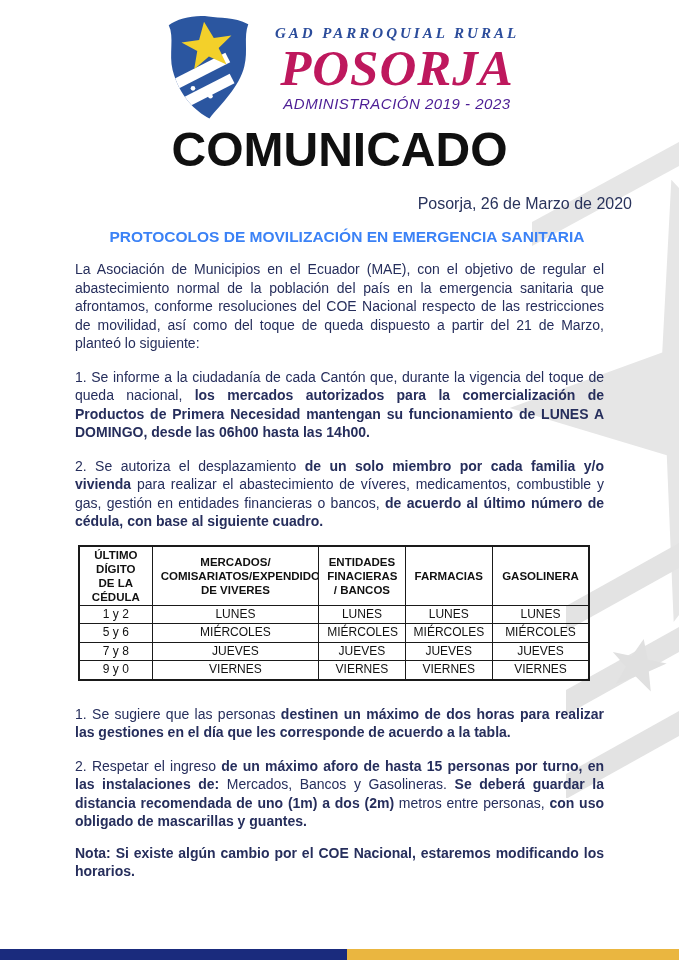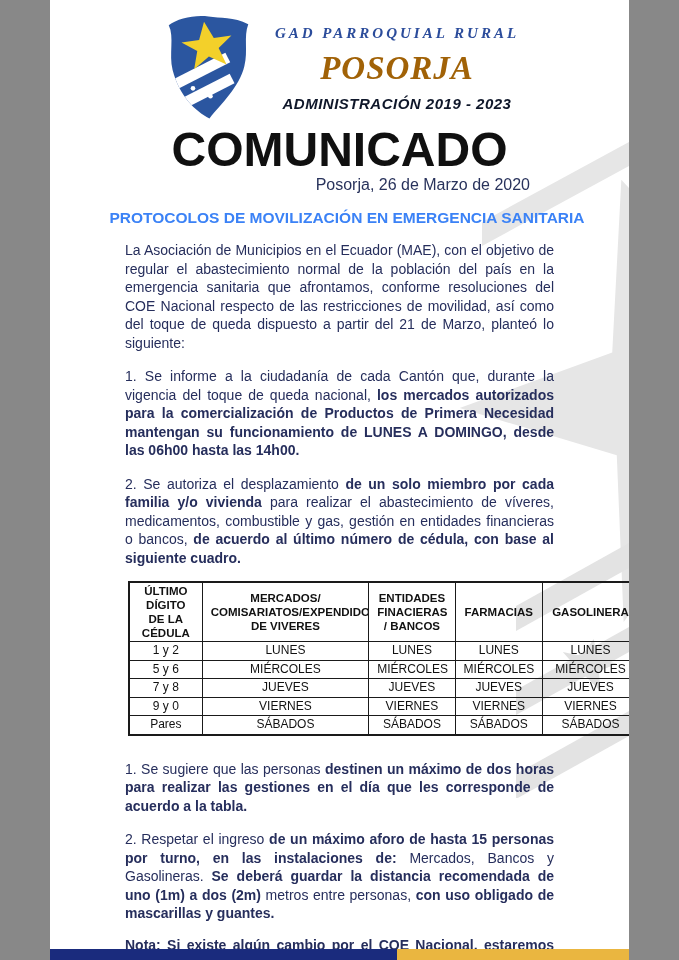--- a/index.html
+++ b/index.html
@@ -1,18 +1,18 @@
 <!DOCTYPE html>
 <html><head>
 <meta charset="utf-8">
 <style>
   html,body{margin:0;padding:0;background:#888;}
   .page{
     position:relative;
-    width:579px;height:960px;
+    width:679px;height:960px;
     margin:0 auto;
     background:#ffffff;
     overflow:hidden;
     font-family:"Liberation Sans", sans-serif;
     color:#262e5c;
   }
   
   .watermark{
     position:absolute;
     right:0; top:138px;
@@ -31,42 +31,42 @@
   .logo-text{display:flex;flex-direction:column;align-items:center;}
   .logo-org{
     font-family:"Liberation Serif", serif;
     font-style:italic;font-weight:bold;
     font-size:15px;letter-spacing:3px;
     color:#2b4c9b;
   }
   .logo-name{
     font-family:"Liberation Serif", serif;
     font-style:italic;font-weight:bold;
-    font-size:33px;line-height:52px;
+    font-size:51px;line-height:52px;
     letter-spacing:1px;
-    color:#a16207;
+    color:#be185d;
   }
   .logo-admin{
-    font-style:italic;font-weight:bold;
+    font-style:italic;font-weight:normal;
     font-size:15px;letter-spacing:0.5px;
-    color:#0f172a;
+    color:#4c1d95;
     margin-top:1px;
   }
   
   .doc-title{
     margin:3px 0 0 0;
     text-align:center;
     font-size:48px;line-height:48px;
     font-weight:bold;
     letter-spacing:0px;
     color:#101010;
   }
   .doc-date{
-    margin-top:1px;
-    padding-right:99px;
+    margin-top:20px;
+    padding-right:47px;
     text-align:right;
     font-size:16px;line-height:20px;
     color:#29335c;
     position:relative;
   }
   .doc-subtitle{
     margin:13px 0 0 0;
     text-align:center;
     font-size:15.5px;line-height:19px;
     font-weight:bold;
@@ -214,27 +214,20 @@
             <td>JUEVES</td>
             <td>JUEVES</td>
           </tr>
           <tr>
             <td>9 y 0</td>
             <td>VIERNES</td>
             <td>VIERNES</td>
             <td>VIERNES</td>
             <td>VIERNES</td>
           </tr>
-          <tr>
-            <td>Pares</td>
-            <td>SÁBADOS</td>
-            <td>SÁBADOS</td>
-            <td>SÁBADOS</td>
-            <td>SÁBADOS</td>
-          </tr>
         </tbody>
     </table>
 
     <p class="gap-lg"><span>1. Se sugiere que las personas </span><span class="b">destinen un máximo de dos horas para realizar las gestiones en el día que les corresponde de acuerdo a la tabla.</span></p>
     <p class="gap-md"><span>2. Respetar el ingreso </span><span class="b">de un máximo aforo de hasta 15 personas por turno, en las instalaciones de: </span><span>Mercados, Bancos y Gasolineras. </span><span class="b">Se deberá guardar la distancia recomendada de uno (1m) a dos (2m) </span><span>metros entre personas, </span><span class="b">con uso obligado de mascarillas y guantes.</span></p>
     <p class="gap-sm"><span class="b">Nota: Si existe algún cambio por el COE Nacional, estaremos modificando los horarios.</span></p>
   </main>
 
   <footer class="footer-bar">
     <div class="bar-blue"></div>

